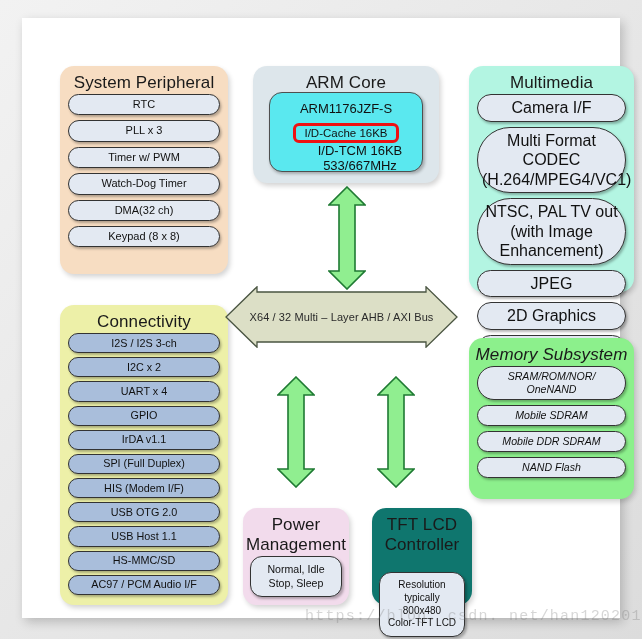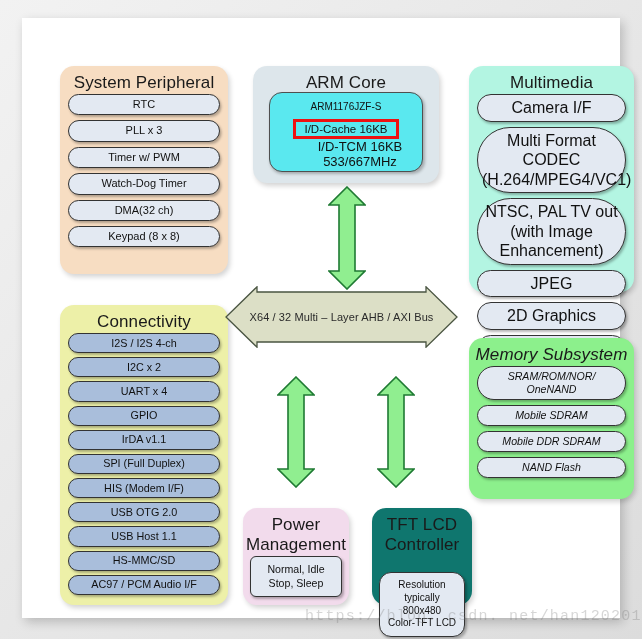--- a/index.html
+++ b/index.html
@@ -86,52 +86,52 @@
     width: 154px;
     height: 80px;
     background: #5ae8ef;
     border: 1px solid #4f4f4f;
     border-radius: 13px;
     box-shadow: 1.5px 2px 3px rgba(0,0,0,0.25);
     box-sizing: border-box;
     text-align: center;
   }
   #arm-model {
-    font-size: 10px;
+    font-size: 13px;
     color: #111;
     padding-top: 8px;
   }
   #arm-cache-wrap {
     position: relative;
     display: inline-block;
     margin-top: 7px;
     padding: 1px 8px;
     border: 3px solid #ee1111;
-    border-radius: 0;
+    border-radius: 6px;
   }
   #arm-cache { font-size: 11.5px; color: #111; display: block; }
   .arm-line { font-size: 13px; color: #111; line-height: 1.18; padding-left: 28px; }
 
   
   .inner-box {
     position: absolute;
     left: 7px;
     right: 7px;
     background: #e3e9f2;
     border: 1px solid #333;
     border-radius: 12px;
     text-align: center;
     font-size: 10.6px;
     color: #111;
     line-height: 1.28;
     padding: 6px 2px;
     box-shadow: 1.5px 2px 2.5px rgba(0,0,0,0.28);
     box-sizing: border-box;
   }
-  #power-inner { top: 48px; border-radius: 6px; }
+  #power-inner { top: 48px; }
   #tft-inner   { top: 64px; font-size: 10px; }
 
   
   .v-arrow { position: absolute; }
   #arrow-arm-bus  { left: 306px; top: 168px; width: 38px; height: 104px; }
   #arrow-bus-pwr  { left: 255px; top: 358px; width: 38px; height: 112px; }
   #arrow-bus-tft  { left: 355px; top: 358px; width: 38px; height: 112px; }
 
   #bus-arrow {
     position: absolute;
@@ -205,21 +205,21 @@
         <div class="pill multiline">NTSC, PAL TV out<br>(with Image Enhancement)</div>
         <div class="pill multiline">JPEG</div>
         <div class="pill multiline">2D Graphics</div>
         <div class="pill multiline">3D Graphics</div>
       </div>
     </div>
 
     <div class="panel" id="panel-connect">
       <div class="panel-title">Connectivity</div>
       <div class="pill-list">
-        <div class="pill">I2S / I2S 4-ch</div>
+        <div class="pill">I2S / I2S 3-ch</div>
         <div class="pill">I2C x 2</div>
         <div class="pill">UART x 4</div>
         <div class="pill">GPIO</div>
         <div class="pill">IrDA v1.1</div>
         <div class="pill">SPI (Full Duplex)</div>
         <div class="pill">HIS (Modem I/F)</div>
         <div class="pill">USB OTG 2.0</div>
         <div class="pill">USB Host 1.1</div>
         <div class="pill">HS-MMC/SD</div>
         <div class="pill">AC97 / PCM Audio I/F</div>

